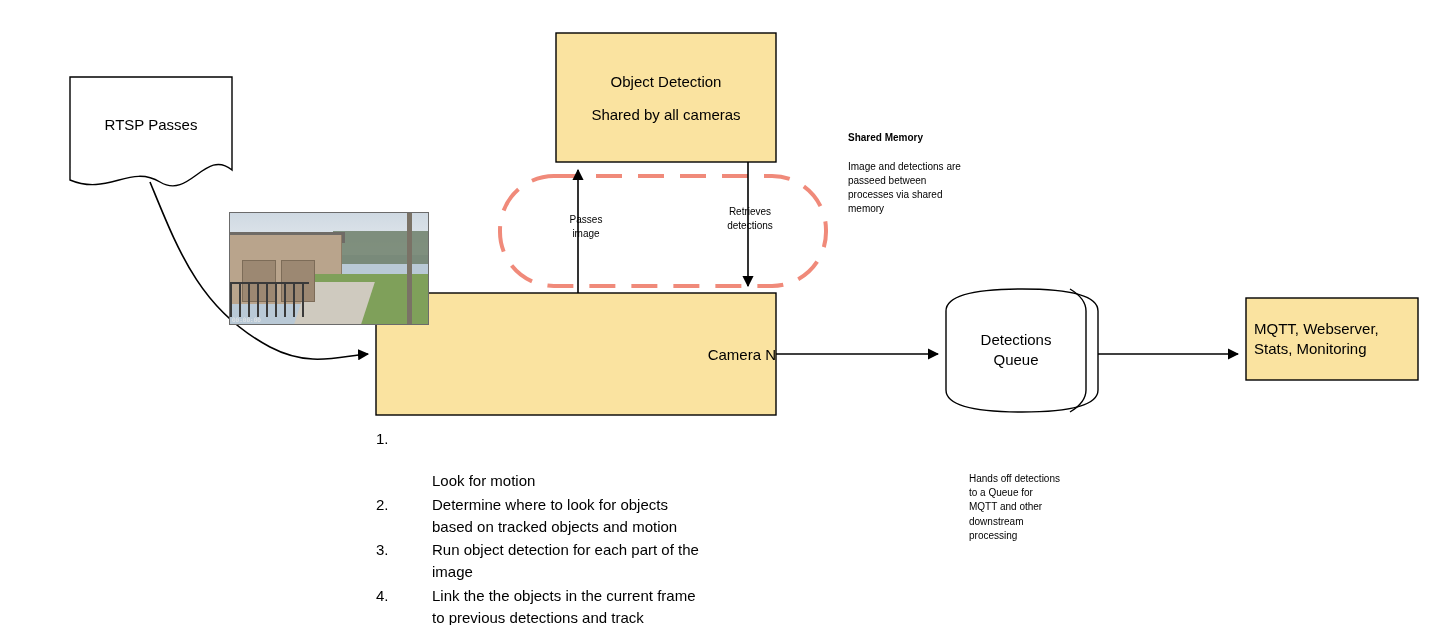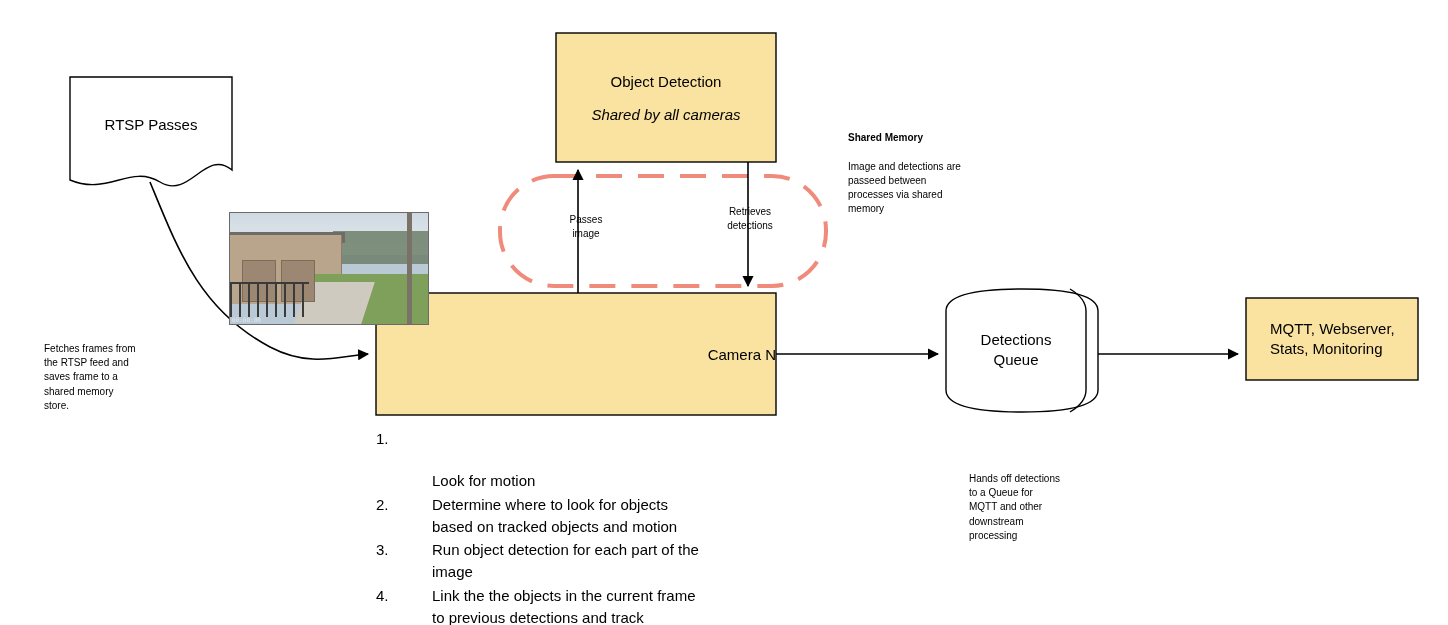--- a/index.html
+++ b/index.html
@@ -159,21 +159,21 @@
 
     <path d="M 776 354 L 938 354" fill="none" stroke="#000000" stroke-width="1.6" marker-end="url(#arrow)"></path>
 
     <path d="M 1098 354 L 1238 354" fill="none" stroke="#000000" stroke-width="1.6" marker-end="url(#arrow)"></path>
   </svg>
 
   <div class="doc-label" style="left:70px; top:116px; width:162px;">RTSP Passes</div>
 
   <div class="node" style="left:556px; top:33px; width:220px; height:129px; display:flex; flex-direction:column; align-items:center; justify-content:center; font-size:15px;border-radius:6px;">
     <div>Object Detection</div>
-    <div class="sub" style="font-style:italic; margin-top:16px;">Shared by all cameras</div>
+    <div class="sub" style="margin-top:16px;">Shared by all cameras</div>
   </div>
 
   <div class="free-text" style="left:848px; top:117px; width:230px;">
     <div class="bold" style="font-weight:bold;">Shared Memory</div>
     <div>Image and detections are
 passeed between
 processes via shared
 memory</div>
   </div>
 
@@ -194,36 +194,31 @@
     <div class="door2"></div>
     <div class="fence"></div>
     <div class="pole"></div>
     <div class="ts">00:00:00</div>
   </div>
 
   <div class="node" style="left:376px; top:293px; width:400px; height:122px; display:flex; align-items:center; justify-content:flex-end; font-size:15px;">
     <span>Camera N</span>
   </div>
 
-  <div class="free-text" style="left:44px; top:342px; width:190px;">Fetches frames from
-the RTSP feed and
-saves frame to a
-shared memory
-store.</div>
 
   <div class="cyl-label" style="left:946px; top:330px; width:140px; white-space:pre-line;">Detections
 Queue</div>
 
   <div class="free-text" style="left:969px; top:438px; width:200px;margin-top:34px;">Hands off detections
 to a Queue for
 MQTT and other
 downstream
 processing</div>
 
-  <div class="node" style="left:1246px; top:298px; width:172px; height:82px; display:flex; align-items:center; padding-left:24px; font-size:15px; white-space:pre-line; line-height:1.35;">
+  <div class="node" style="left:1246px; top:298px; width:172px; height:82px; display:flex; align-items:center; padding-left:8px; font-size:15px; white-space:pre-line; line-height:1.35;">
     <span>MQTT, Webserver,
 Stats, Monitoring</span>
   </div>
 
   <div class="steps" style="left:376px; top:428px; width:430px;">
     <div class="row">
       <span class="num">1.</span>
       <span class="txt" style="white-space:pre-line;margin-top:42px;">Look for motion</span>
     </div>
     <div class="row">

